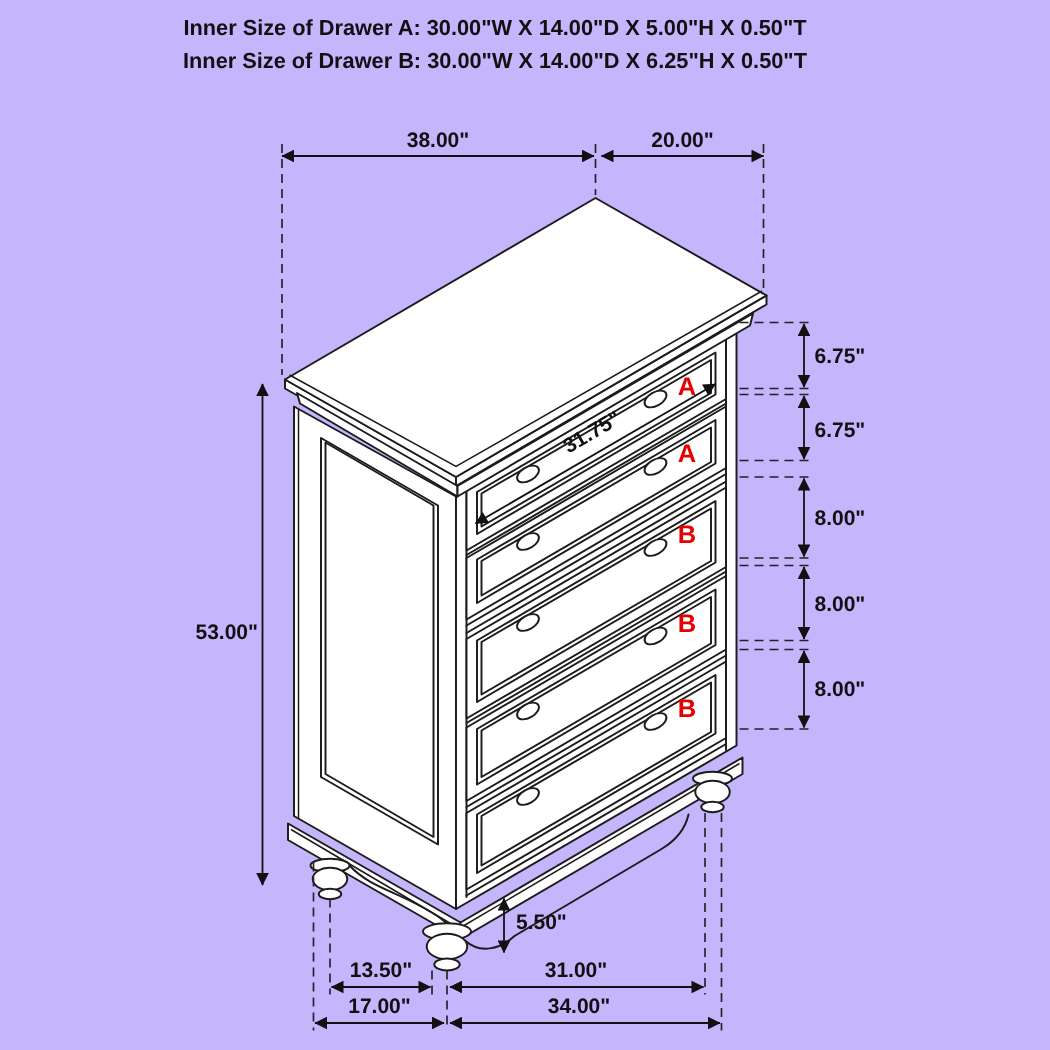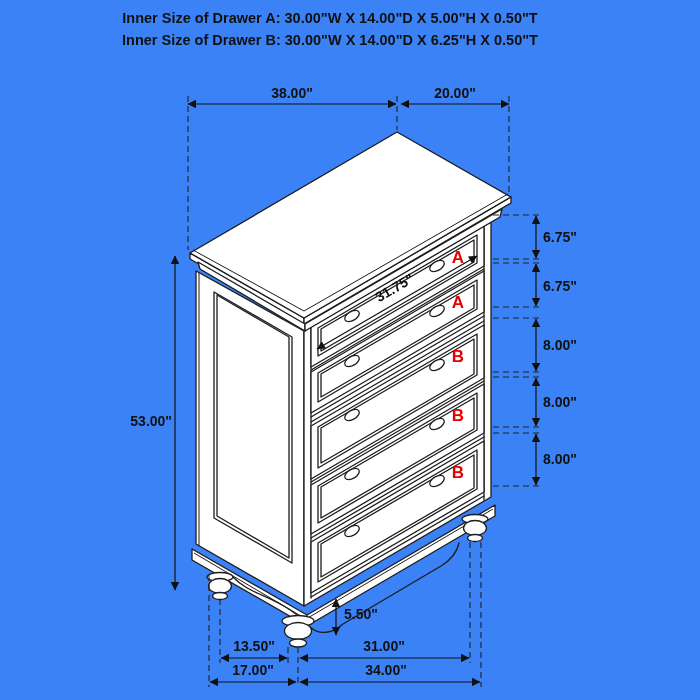--- a/index.html
+++ b/index.html
@@ -1,16 +1,16 @@
 <!DOCTYPE html>
 <html><head>
 <meta charset="utf-8">
 <style>
   html,body{margin:0;padding:0;background:#ffffff;}
-  #stage{position:relative;width:700px;height:700px;background:#3b82f6;overflow:hidden;
+  #stage{position:relative;width:700px;height:700px;background:#c4b5fd;overflow:hidden;
          font-family:"Liberation Sans",sans-serif;}
   svg{display:block;}
   .ln  {fill:none;stroke:#1c1c1c;stroke-width:1.3;stroke-linejoin:round;stroke-linecap:round;}
   .lnw {fill:#ffffff;stroke:#1c1c1c;stroke-width:1.3;stroke-linejoin:round;}
   .thin{fill:none;stroke:#1c1c1c;stroke-width:1;}
   .dash{fill:none;stroke:#222;stroke-width:1.1;stroke-dasharray:6 4;}
   .dim {fill:none;stroke:#111;stroke-width:1.2;marker-start:url(#arw);marker-end:url(#arw);}
   #arw path{fill:#111;}
   .dimtext{font:bold 14px "Liberation Sans",sans-serif;fill:#111;}
   .titletext{font:bold 14.5px "Liberation Sans",sans-serif;fill:#111;text-anchor:middle;}

